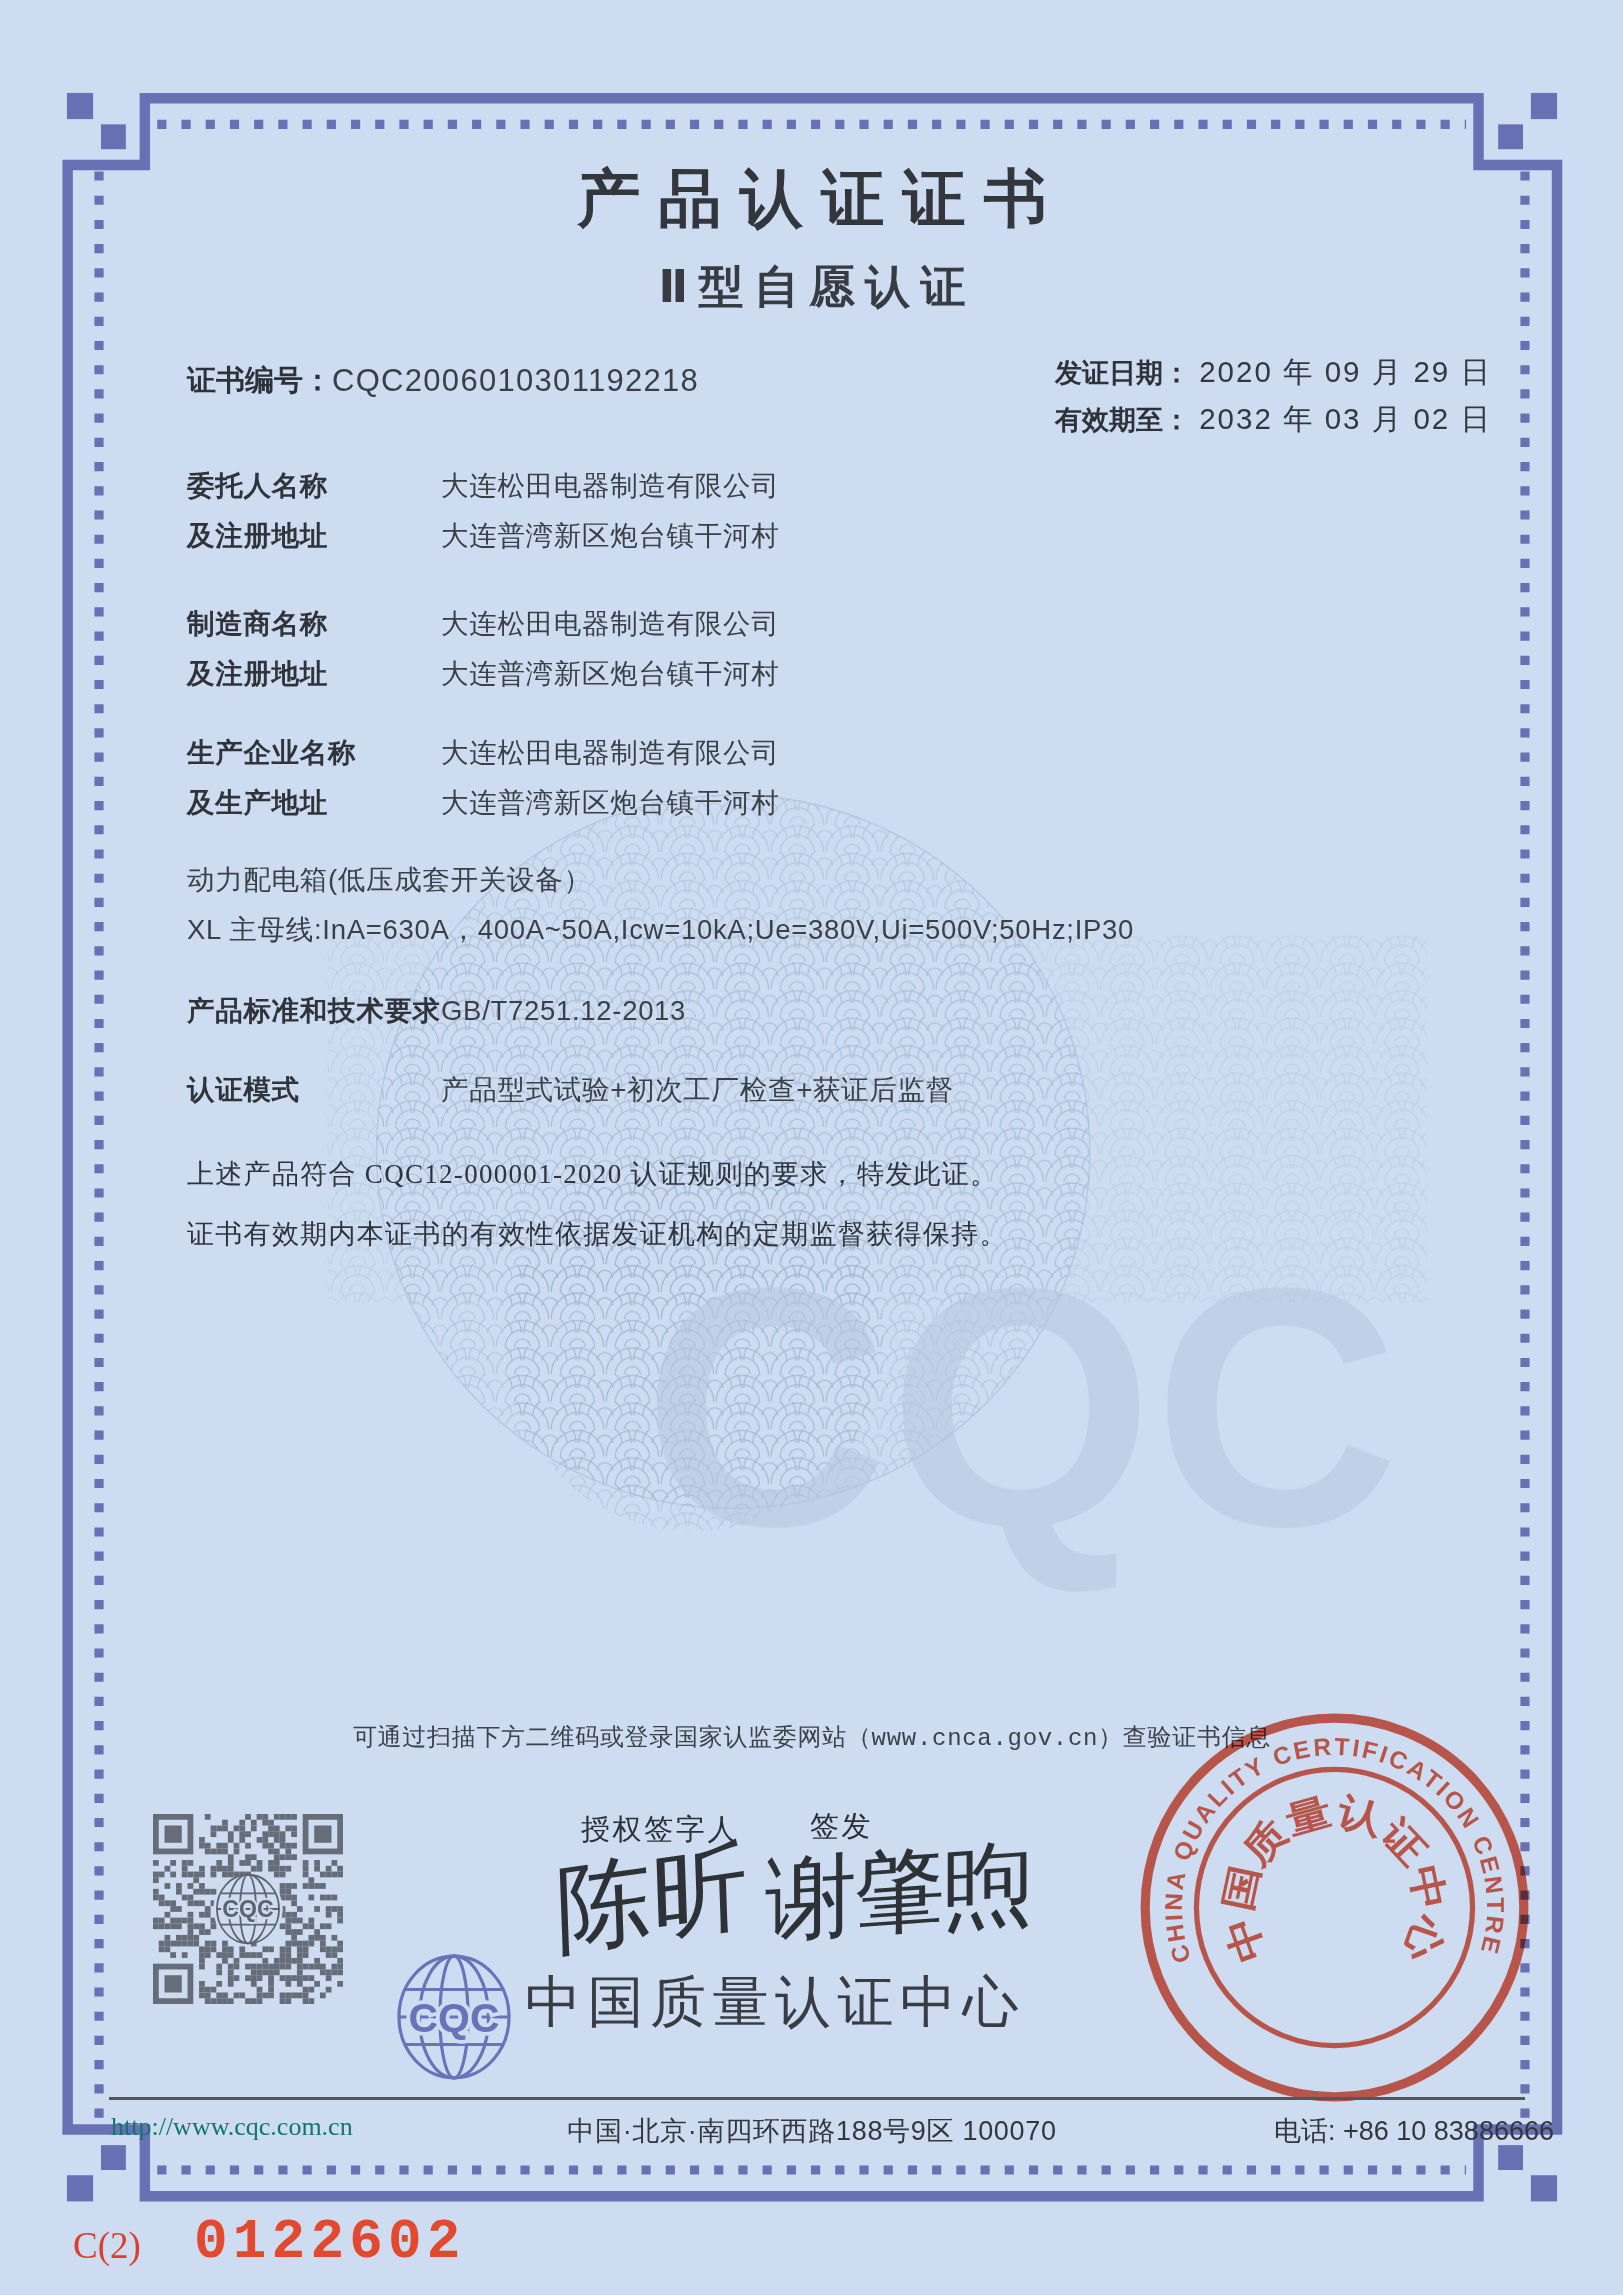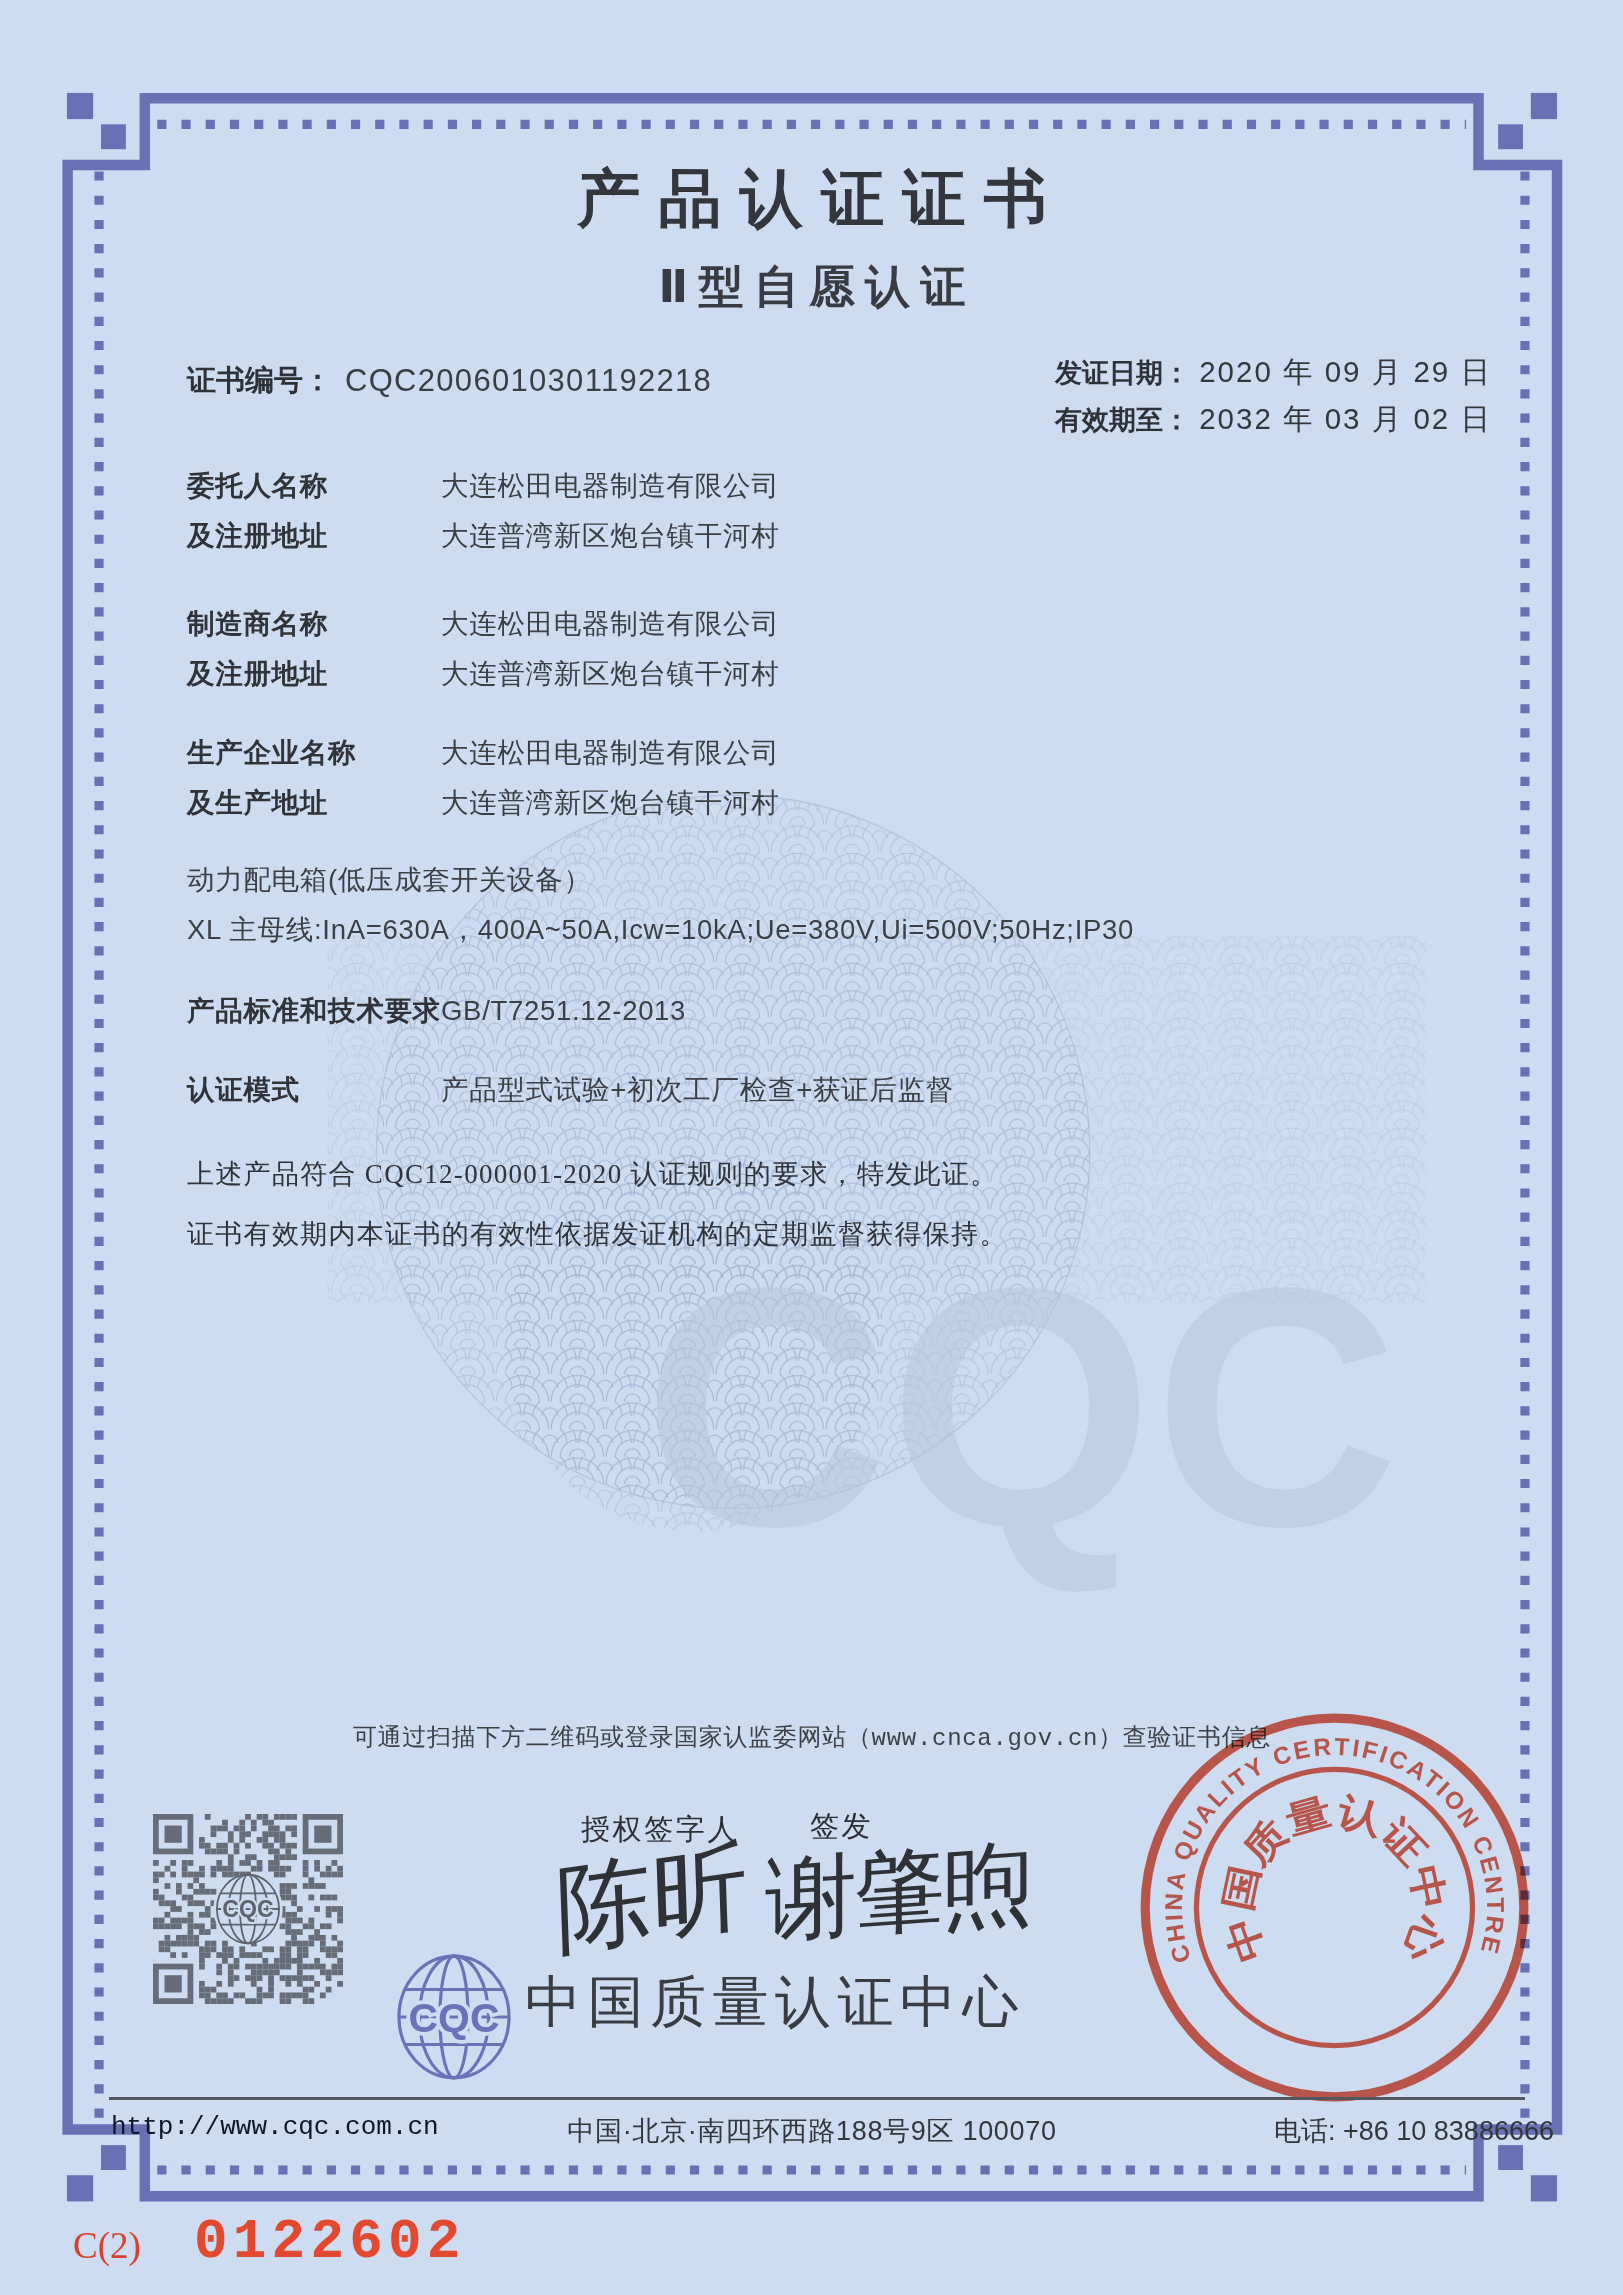--- a/index.html
+++ b/index.html
@@ -17,21 +17,21 @@
   .abs{position:absolute;}
   svg{display:block;}
 
   .title{left:0;right:0;top:156px;text-align:center;font-size:63px;font-weight:bold;
          letter-spacing:18.3px;padding-left:18.3px;color:#33363d;}
   .subtitle{left:0;right:0;top:257px;text-align:center;font-size:45px;font-weight:600;
          letter-spacing:10.5px;padding-left:10.5px;color:#383b42;}
 
   .certno-row{left:187px;top:361px;display:flex;align-items:center;}
   .certno-label{font-family:var(--kai);font-size:29px;font-weight:bold;color:#2e3138;}
-  .certno-value{font-size:31px;color:#3a3f46;letter-spacing:1.3px;margin-left:13px;}
+  .certno-value{font-size:31px;color:#3a3f46;letter-spacing:1.3px;margin-left:0;}
 
   .dates{left:1055px;top:353px;}
   .date-row{display:flex;align-items:baseline;height:47px;}
   .date-label{font-family:var(--kai);font-size:27px;font-weight:bold;color:#2e3138;}
   .date-value{font-size:29.5px;font-weight:500;color:#33373e;letter-spacing:2px;margin-left:9.2px;}
 
   .frow{position:absolute;left:187px;display:flex;}
   .fcol-l{width:254px;flex:none;}
   .fline{height:33px;line-height:33px;margin-bottom:17px;white-space:nowrap;}
   .flabel{font-size:27.5px;font-weight:bold;color:#303339;letter-spacing:0.7px;}
@@ -42,21 +42,21 @@
   .verify{left:0;right:0;top:1721px;text-align:center;font-size:24px;color:#3d4249;letter-spacing:0.7px;font-family:Liberation Mono, monospace;}
 
   .sig-label{font-family:var(--kai);font-size:29px;color:#2c2f35;letter-spacing:2.6px;}
   .sig-name{font-family:var(--kai);color:#2e3136;white-space:nowrap;}
   .sig-name.s1{left:555px;top:1834px;font-size:97px;transform:rotate(-8deg) skewX(-6deg);}
   .sig-name.s2{left:765px;top:1830px;font-size:92px;letter-spacing:-3.9px;transform:rotate(-4deg) skewX(-4deg);}
 
   .orgname{left:525px;top:1965px;font-size:56px;font-weight:500;letter-spacing:6.5px;color:#393c43;white-space:nowrap;}
 
   .divider{left:109px;top:2097px;width:1416px;height:2.6px;background:#53565c;}
-  .website{left:111px;top:2112px;font-family:Liberation Mono, monospace;font-size:26px;color:#0f172a;}
+  .website{left:111px;top:2112px;font-family:Liberation Serif, serif;font-size:26px;color:#0f766e;}
   .address{left:0;right:0;top:2113px;text-align:center;font-size:27px;color:#33363c;letter-spacing:0.7px;}
   .phone{left:1274px;top:2113px;font-size:27px;color:#33363c;}
 
   .serial-prefix{left:73px;top:2224px;font-family:var(--kai);font-size:37px;color:#d9412d;}
   .serial-number{left:194px;top:2210px;font-family:var(--mono);font-size:56px;font-weight:bold;
                  letter-spacing:5.2px;color:var(--red);}
 
   .seal-wrap{left:1134px;top:1707px;opacity:.93;mix-blend-mode:multiply;}
   .qr-wrap{left:153px;top:1814px;}
   .logo-wrap{left:390px;top:1953px;color:#6a72b8;}

